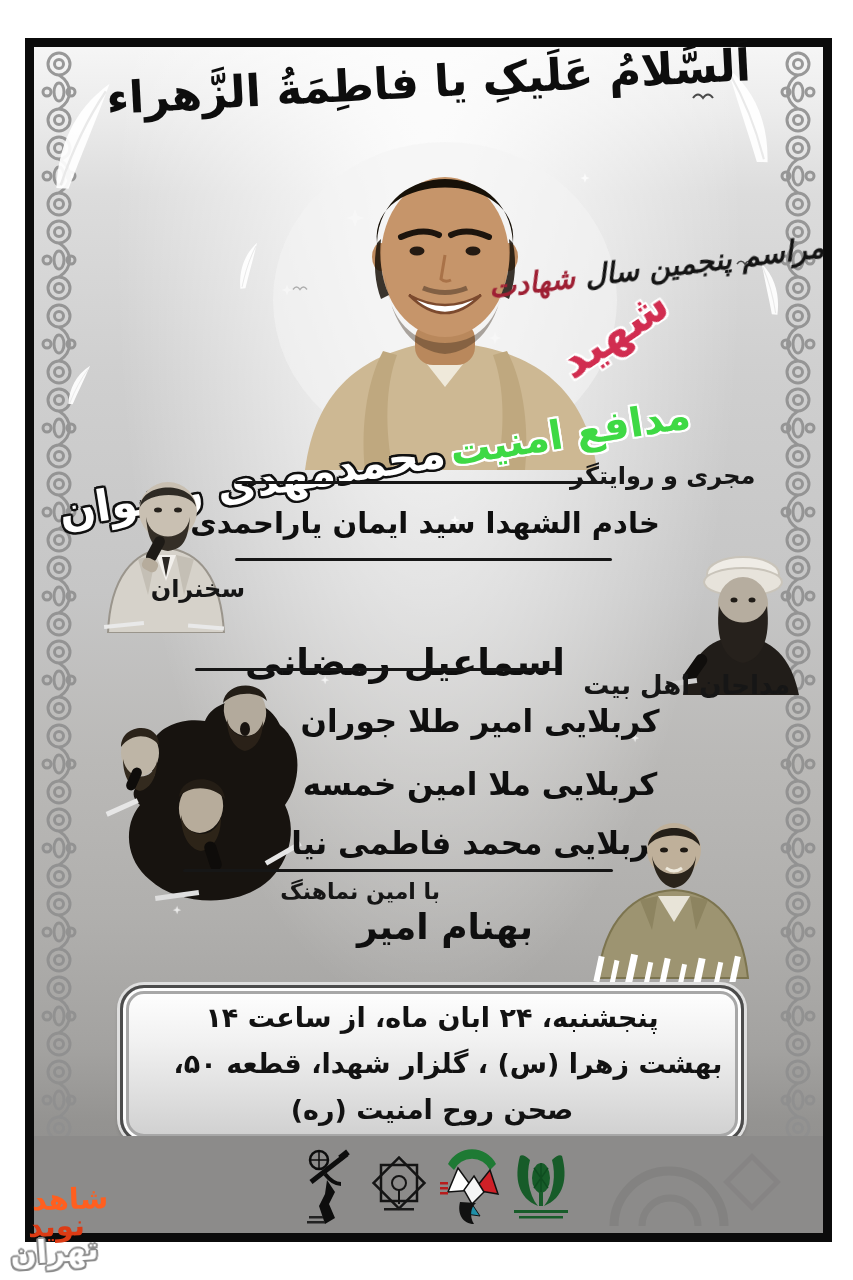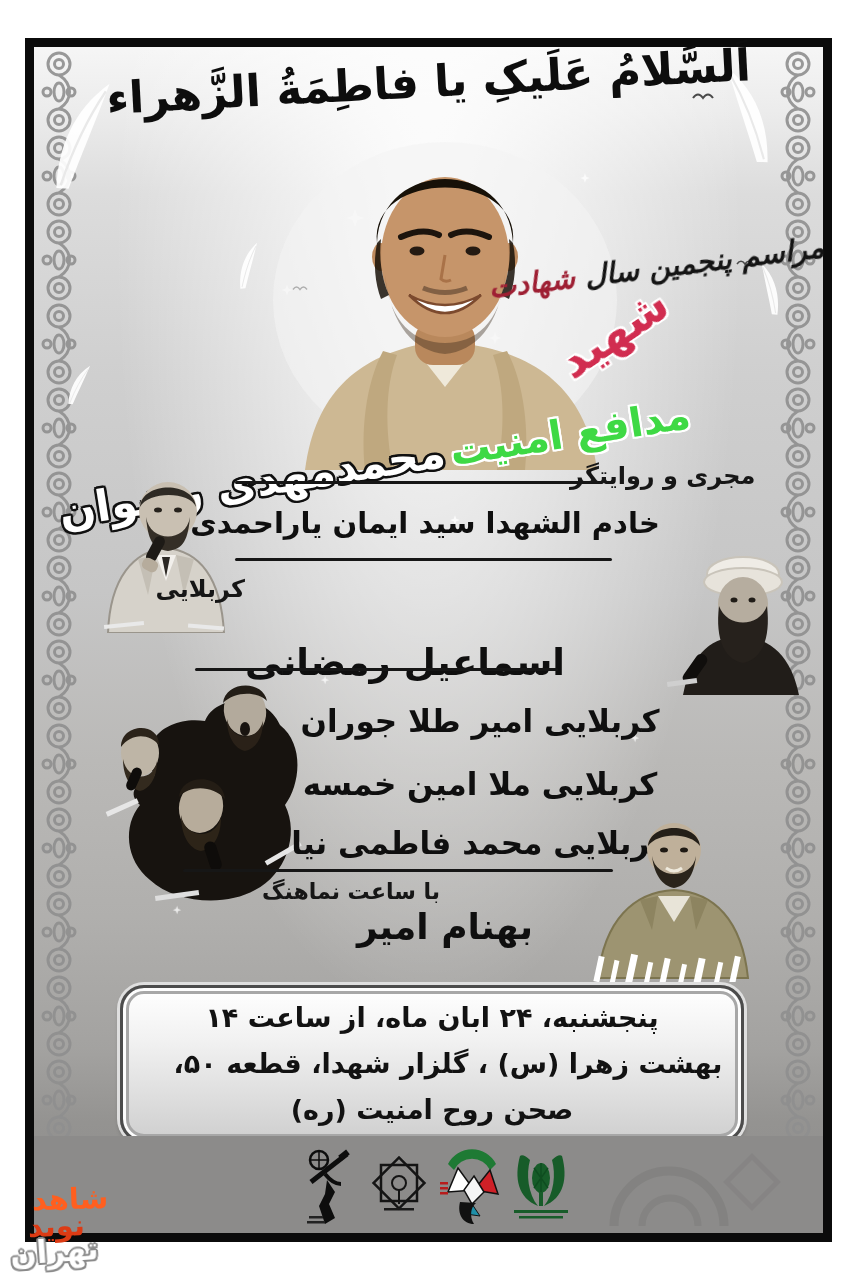--- a/index.html
+++ b/index.html
@@ -188,35 +188,36 @@
       <rect x="52" y="80" width="11" height="28" rx="5.5" fill="#1d1a16" transform="rotate(28 57 94)"></rect>
       <rect x="44" y="104" width="16" height="12" rx="5" fill="#b6ac9c" transform="rotate(28 52 110)"></rect>
       <rect x="6" y="168" width="40" height="4" fill="#e9e9e9" transform="rotate(-6 26 170)"></rect>
       <rect x="90" y="170" width="36" height="4" fill="#e9e9e9" transform="rotate(5 108 172)"></rect>
     </svg>
     <div class="abs role-label fa nowrap" style="left:545px;top:424px;width:210px;text-align:left;">مجری و روایتگر</div>
     <div class="abs rule" style="left:210px;top:443px;width:362px;"></div>
     <div class="abs person-name fa center nowrap" style="left:120px;top:468px;width:560px;">خادم الشهدا سید ایمان یاراحمدی</div>
     <div class="abs rule" style="left:210px;top:520px;width:377px;"></div>
 
-    <div class="abs role-label fa nowrap" style="left:100px;top:537px;width:120px;">کربلایی</div>
+    <div class="abs role-label fa nowrap" style="left:100px;top:537px;width:120px;">سخنران</div>
     <svg class="abs" style="left:628px;top:502px;" width="155" height="155" viewBox="0 0 155 155">
       <path d="M30,155 C38,112 60,96 90,96 C118,99 138,116 146,155 Z" fill="#211d19"></path>
       <ellipse cx="90" cy="34" rx="36" ry="17" fill="#efece6" stroke="#c9c4ba" stroke-width="2"></ellipse>
       <ellipse cx="90" cy="42" rx="39" ry="14" fill="#e7e3db" stroke="#c9c4ba" stroke-width="2"></ellipse>
       <ellipse cx="90" cy="64" rx="25" ry="27" fill="#b6ad9f"></ellipse>
       <path d="M66,66 C62,100 72,120 90,123 C108,120 118,100 114,66 C106,88 74,88 66,66 Z" fill="#26211c"></path>
       <ellipse cx="81" cy="60" rx="3.5" ry="2.5" fill="#201c17"></ellipse>
       <ellipse cx="99" cy="60" rx="3.5" ry="2.5" fill="#201c17"></ellipse>
       <rect x="36" y="112" width="12" height="34" rx="6" fill="#100e0c" transform="rotate(35 42 129)"></rect>
       <rect x="14" y="140" width="30" height="5" fill="#cfcfcf" transform="rotate(-8 29 142)"></rect>
     </svg>
     <div class="abs big-name fa center nowrap" style="left:130px;top:575px;width:500px;margin-top:28px;">اسماعیل رمضانی</div>
     <div class="abs rule" style="left:170px;top:630px;width:363px;"></div>
 
+    <div class="abs role-label fa nowrap" style="left:535px;top:632px;width:230px;font-size:26px;">مداحان اهل بیت</div>
     <svg class="abs" style="left:70px;top:617px;" width="215" height="252" viewBox="0 0 215 252">
       <path d="M60,120 C40,90 70,60 110,66 C120,40 170,36 185,70 C210,90 205,130 190,150 C205,180 190,220 160,235 C130,252 80,248 55,225 C30,205 28,170 45,150 C32,138 40,128 60,120 Z" fill="#17130f"></path>
       <ellipse cx="150" cy="56" rx="21" ry="25" fill="#b3aa9c" transform="rotate(-12 150 56)"></ellipse>
       <path d="M128,48 C130,26 168,24 172,46 C162,36 140,36 128,48 Z" fill="#231d16"></path>
       <path d="M132,64 C136,86 162,88 168,66 C168,84 160,94 150,96 C140,94 132,82 132,64 Z" fill="#2a2118"></path>
       <ellipse cx="150" cy="74" rx="5" ry="7" fill="#191410"></ellipse>
       <ellipse cx="45" cy="98" rx="19" ry="23" fill="#beb5a6"></ellipse>
       <path d="M26,92 C26,68 64,66 64,90 C54,78 36,78 26,92 Z" fill="#2b2319"></path>
       <path d="M28,104 C32,126 58,128 62,106 C62,124 54,134 45,136 C36,134 28,122 28,104 Z" fill="#332a1e"></path>
       <rect x="34" y="112" width="10" height="24" rx="5" fill="#0e0c0a" transform="rotate(24 39 124)"></rect>
@@ -249,21 +250,21 @@
         <rect x="34" y="150" width="5" height="24" transform="rotate(12 36 162)"></rect>
         <rect x="50" y="144" width="7" height="30" transform="rotate(12 53 159)"></rect>
         <rect x="68" y="152" width="5" height="22" transform="rotate(12 70 163)"></rect>
         <rect x="84" y="148" width="6" height="26" transform="rotate(12 87 161)"></rect>
         <rect x="102" y="154" width="5" height="20" transform="rotate(12 104 164)"></rect>
         <rect x="118" y="148" width="7" height="26" transform="rotate(12 121 161)"></rect>
         <rect x="138" y="152" width="5" height="22" transform="rotate(12 140 163)"></rect>
         <rect x="154" y="146" width="6" height="28" transform="rotate(12 157 160)"></rect>
       </g>
     </svg>
-    <div class="abs role-label fa nowrap" style="left:215px;top:841px;width:200px;font-size:22px;">با ساعت نماهنگ</div>
+    <div class="abs role-label fa nowrap" style="left:215px;top:841px;width:200px;font-size:22px;">با امین نماهنگ</div>
     <div class="abs fa center nowrap" style="left:200px;top:868px;width:440px;font-size:36px;font-weight:bold;color:#0f0f0f;">بهنام امیر</div>
 
     <div class="abs info-box">
       <div class="info-line fa nowrap" style="top:14px;font-size:27px;">پنجشنبه، ۲۴ ابان ماه، از ساعت ۱۴</div>
       <div class="info-line fa nowrap" style="top:60px;font-size:27px;padding-left:16px;">بهشت زهرا (س) ، گلزار شهدا، قطعه ۵۰،</div>
       <div class="info-line fa nowrap" style="top:106px;font-size:27px;">صحن روح امنیت (ره)</div>
     </div>
 
     <div class="abs logo-band">
       <svg class="abs" style="left:560px;top:10px;" width="200" height="87" viewBox="0 0 200 87">

